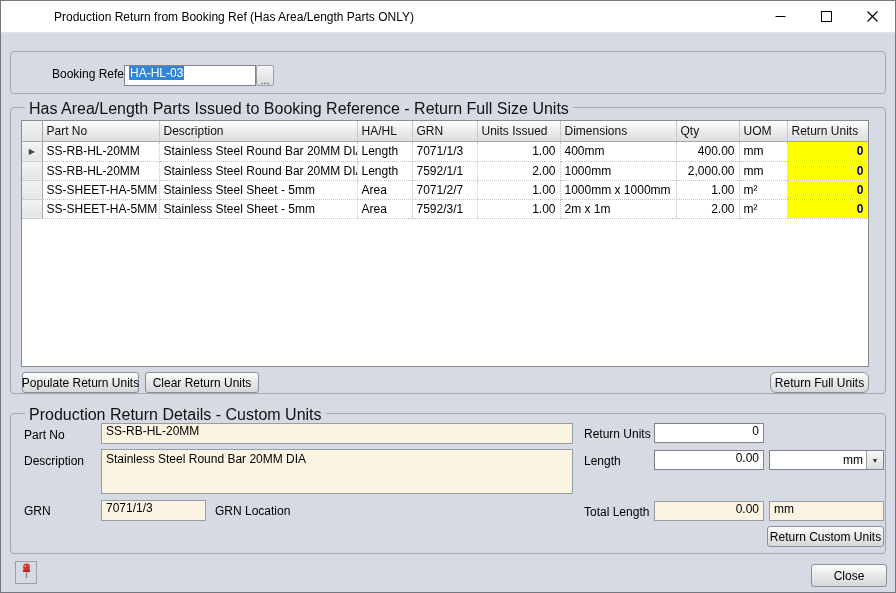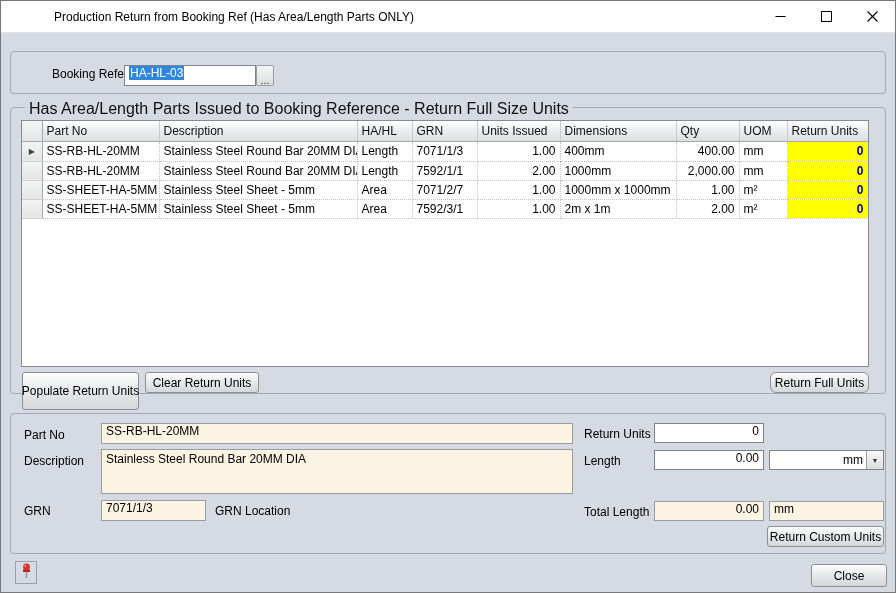--- a/index.html
+++ b/index.html
@@ -224,32 +224,33 @@
           <td class="ar">1.00</td>
           <td class="al">2m x 1m</td>
           <td class="ar">2.00</td>
           <td class="al">m²</td>
           <td class="c-ret">0</td>
         </tr>
       </tbody>
         </table>
     </div>
 
-    <div class="btn" style="left:11px; top:264px; width:117px; height:38px;">
+    <div class="btn" style="left:11px; top:264px; width:117px; height:21px;">
       <span>Populate Return Units</span>
     </div>
     <div class="btn" style="left:134px; top:264px; width:114px; height:21px;">
       <span>Clear Return Units</span>
     </div>
     <div class="btn" style="left:759px; top:264px; width:99px; height:21px;border-radius:6px;">
       <span>Return Full Units</span>
     </div>
   </div>
 
   <div class="groupbox gb-details">
+    <span class="gb-caption">Production Return Details - Custom Units</span>
 
     <span class="field-label" style="left:13px; top:14px;">Part No</span>
     <div class="input cream" style="left:90px; top:9px; width:472px; height:21px;">
       <span>SS-RB-HL-20MM</span>
     </div>
 
     <span class="field-label" style="left:13px; top:40px;">Description</span>
     <div class="input cream multiline" style="left:90px; top:35px; width:472px; height:45px;">
       <span>Stainless Steel Round Bar 20MM DIA</span>
     </div>

